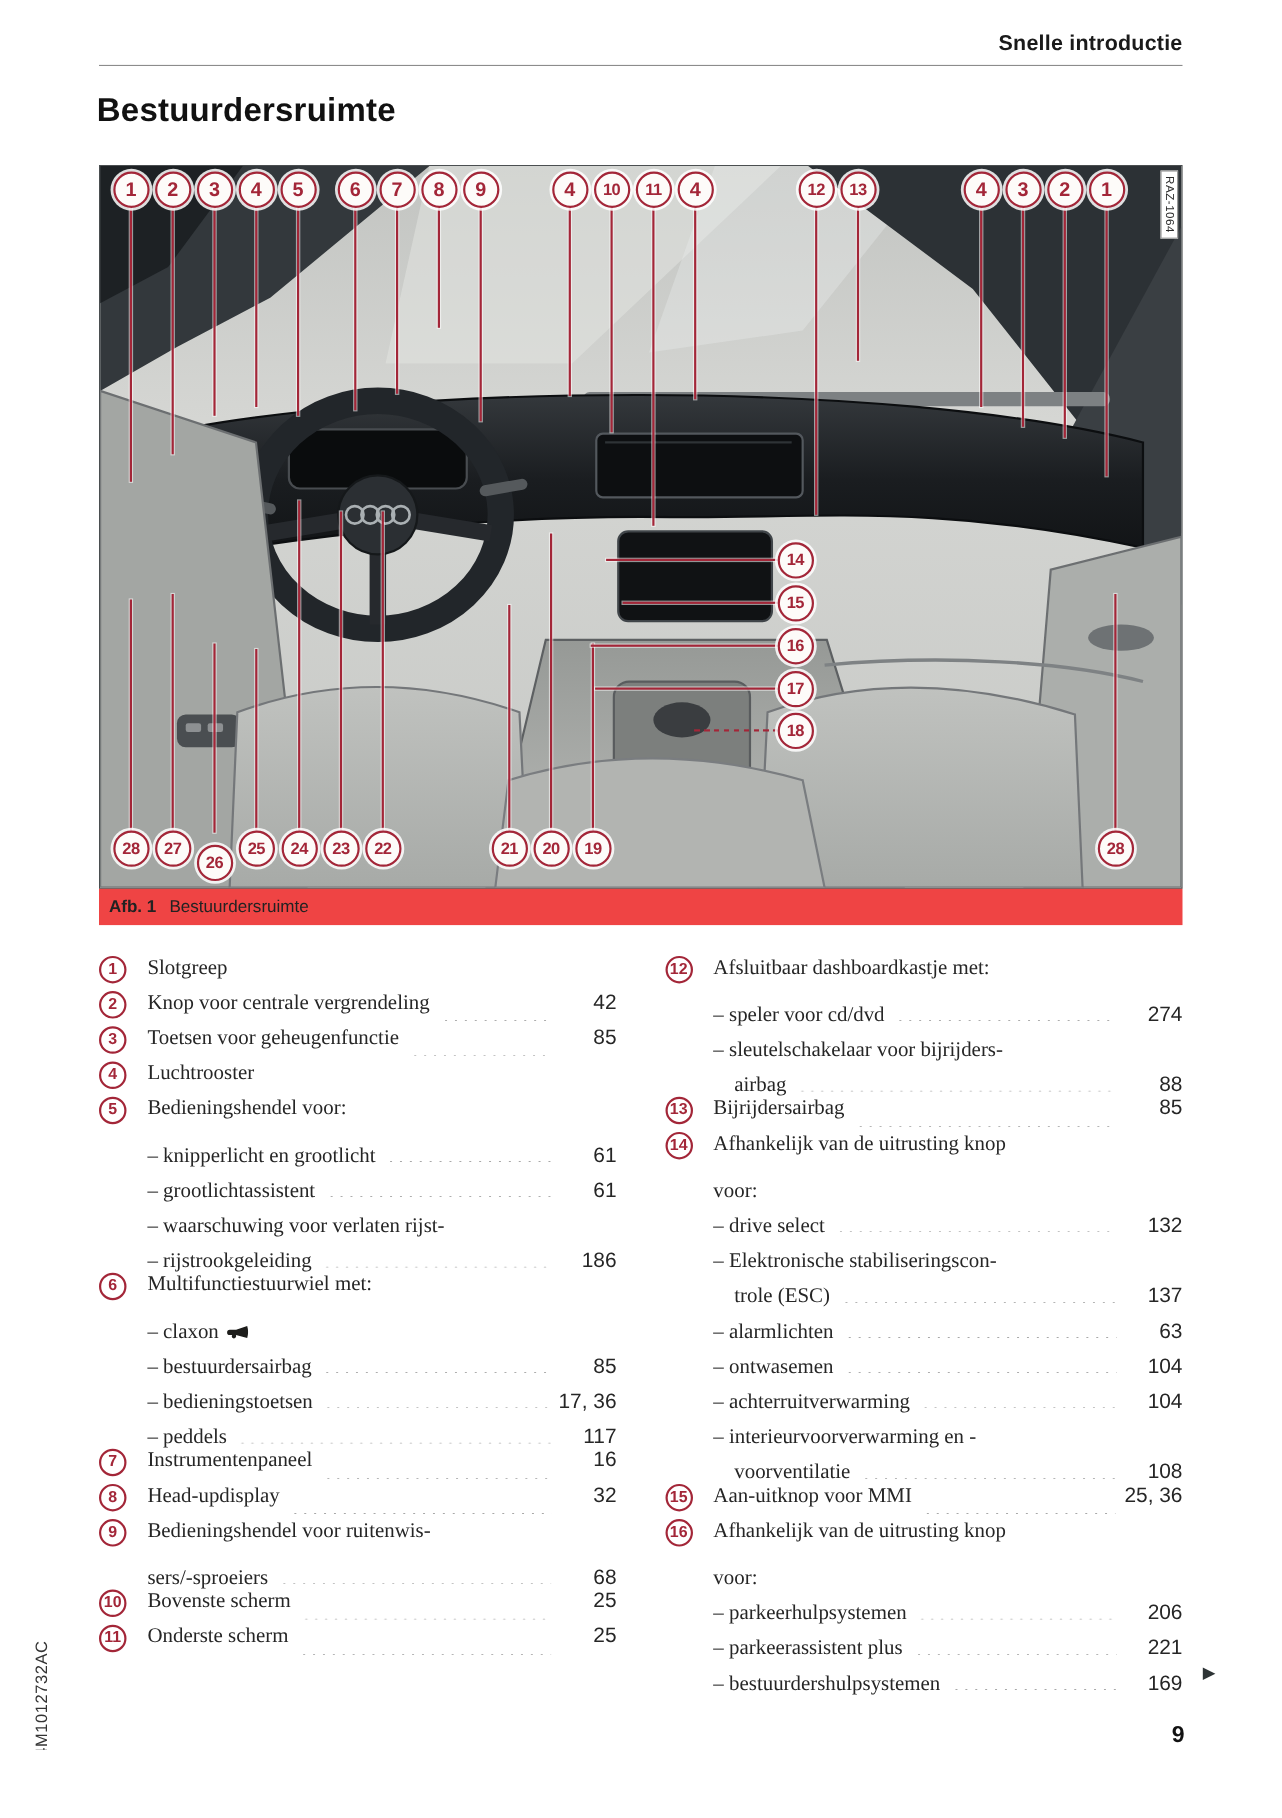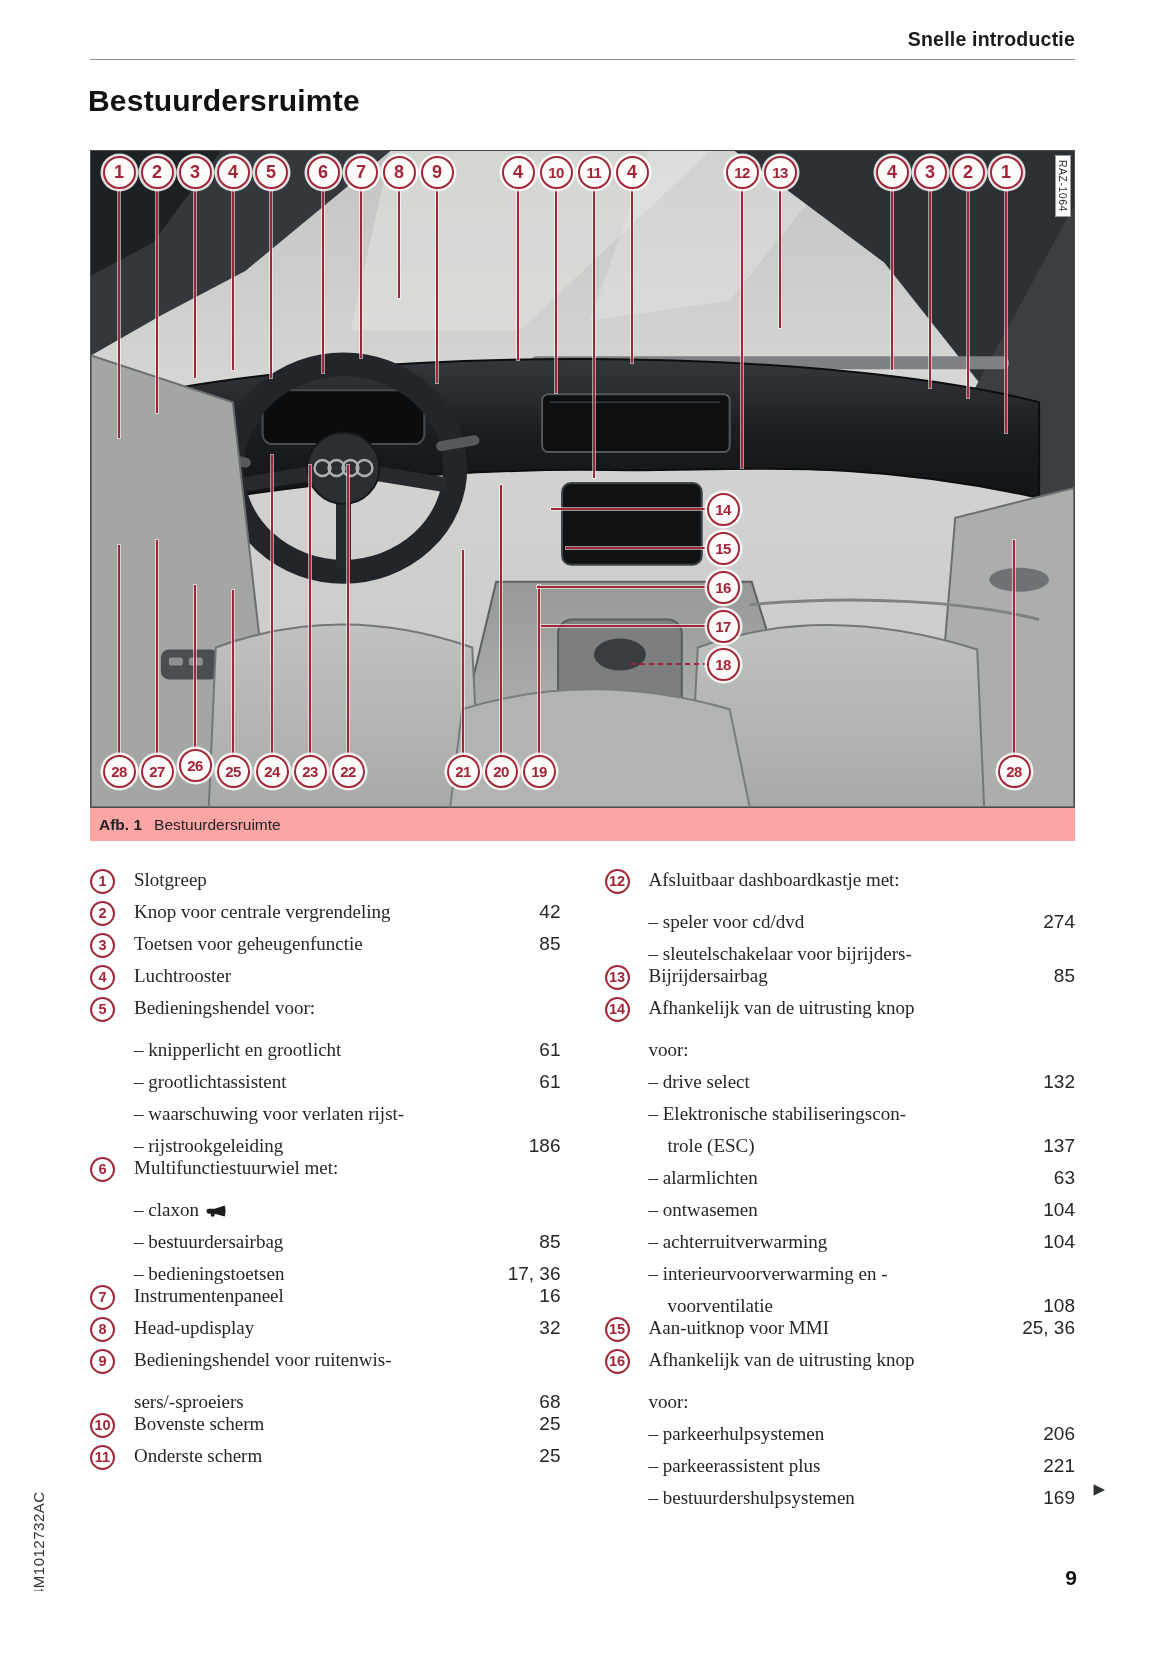--- a/index.html
+++ b/index.html
@@ -18,21 +18,21 @@
   .raz{position:absolute;top:4px;right:3px;background:#ffffff;color:#2b2b2b;font-size:10.5px;
        padding:4px 1px;writing-mode:vertical-rl;letter-spacing:.5px;line-height:12px;border:1px solid #9a9a9a;}
   .callout{position:absolute;z-index:3;width:33px;height:33px;border-radius:50%;
       background:#fdfbf9;border:2.5px solid #a32638;box-sizing:border-box;
       display:flex;align-items:center;justify-content:center;
       font-weight:bold;color:#a32638;font-size:18px;
       box-shadow:0 0 0 2.5px rgba(255,255,255,.85);}
   .callout.small{font-size:15px;letter-spacing:-.5px;}
   .stem{position:absolute;z-index:2;background:#a32638;box-shadow:0 0 0 1px rgba(255,255,255,.55);}
   .stem.dash{background:repeating-linear-gradient(90deg,#a32638 0 5px,transparent 5px 9px);box-shadow:none;}
-  .caption{position:absolute;top:808px;left:90px;width:985px;height:33px;background:#fca5a5;
+  .caption{position:absolute;top:808px;left:90px;width:985px;height:33px;background:#ef4444;
       display:flex;align-items:center;font-size:15.5px;color:#222;box-sizing:border-box;padding-left:9px;}
   .caption b{margin-right:12px;}
   
   .legend{position:absolute;top:864px;left:90px;width:985px;display:grid;grid-template-columns:1fr 1fr;column-gap:44px;}
   .lcol{min-width:0;}
   .lrow{display:flex;align-items:baseline;line-height:32px;height:32px;font-size:19px;color:#262626;position:relative;}
   .gut{flex:0 0 44px;display:flex;align-items:center;height:32px;}
   .lnum{width:25px;height:25px;border:2px solid #a32638;border-radius:50%;box-sizing:border-box;
       display:flex;align-items:center;justify-content:center;font-size:14.5px;font-weight:bold;color:#a32638;margin-top:2px;}
   .ltext{white-space:nowrap;font-family:Liberation Serif, serif;}
@@ -175,21 +175,21 @@
         <div class="callout" style="left: 822.5px; top: 4.5px;">3</div>
         <div class="stem" style="left: 876px; top: 35px; width: 2px; height: 212px;"></div>
         <div class="callout" style="left: 860.5px; top: 4.5px;">2</div>
         <div class="stem" style="left: 914px; top: 35px; width: 2px; height: 247px;"></div>
         <div class="callout" style="left: 898.5px; top: 4.5px;">1</div>
         <div class="stem" style="left: 27px; top: 394px; width: 2px; height: 212px;"></div>
         <div class="callout small" style="left: 11.5px; top: 603.5px;">28</div>
         <div class="stem" style="left: 65px; top: 389px; width: 2px; height: 217px;"></div>
         <div class="callout small" style="left: 49.5px; top: 603.5px;">27</div>
         <div class="stem" style="left: 103px; top: 434px; width: 2px; height: 172px;"></div>
-        <div class="callout small" style="left: 87.5px; top: 598px;">26</div>
+        <div class="callout small" style="left: 87.5px; top: 617px;">26</div>
         <div class="stem" style="left: 141px; top: 439px; width: 2px; height: 167px;"></div>
         <div class="callout small" style="left: 125.5px; top: 603.5px;">25</div>
         <div class="stem" style="left: 180px; top: 304px; width: 2px; height: 302px;"></div>
         <div class="callout small" style="left: 164.5px; top: 603.5px;">24</div>
         <div class="stem" style="left: 218px; top: 314px; width: 2px; height: 292px;"></div>
         <div class="callout small" style="left: 202.5px; top: 603.5px;">23</div>
         <div class="stem" style="left: 256px; top: 314px; width: 2px; height: 292px;"></div>
         <div class="callout small" style="left: 240.5px; top: 603.5px;">22</div>
         <div class="stem" style="left: 371px; top: 399px; width: 2px; height: 207px;"></div>
         <div class="callout small" style="left: 355.5px; top: 604px;">21</div>
@@ -305,20 +305,26 @@
           <span class="ltext">– bestuurdersairbag</span>
           <span class="leader"></span>
           <span class="lpage">85</span>
         </div>
         <div class="lrow s">
           <span class="gut"></span>
           <span class="ltext">– bedieningstoetsen</span>
           <span class="leader"></span>
           <span class="lpage">17, 36</span>
         </div>
+        <div class="lrow s">
+          <span class="gut"></span>
+          <span class="ltext">– peddels</span>
+          <span class="leader"></span>
+          <span class="lpage">117</span>
+        </div>
         <div class="lrow m">
           <span class="gut">
             <span class="lnum">7</span>
           </span>
           <span class="ltext">Instrumentenpaneel</span>
           <span class="leader"></span>
           <span class="lpage">16</span>
         </div>
         <div class="lrow m">
           <span class="gut">
@@ -372,20 +378,26 @@
           <span class="gut"></span>
           <span class="ltext">– speler voor cd/dvd</span>
           <span class="leader"></span>
           <span class="lpage">274</span>
         </div>
         <div class="lrow s">
           <span class="gut"></span>
           <span class="ltext">– sleutelschakelaar voor bijrijders-</span>
           <span class="spacer"></span>
           <span class="lpage"></span>
+        </div>
+        <div class="lrow c">
+          <span class="gut"></span>
+          <span class="ltext">airbag</span>
+          <span class="leader"></span>
+          <span class="lpage">88</span>
         </div>
         <div class="lrow m">
           <span class="gut">
             <span class="lnum">13</span>
           </span>
           <span class="ltext">Bijrijdersairbag</span>
           <span class="leader"></span>
           <span class="lpage">85</span>
         </div>
         <div class="lrow m">

